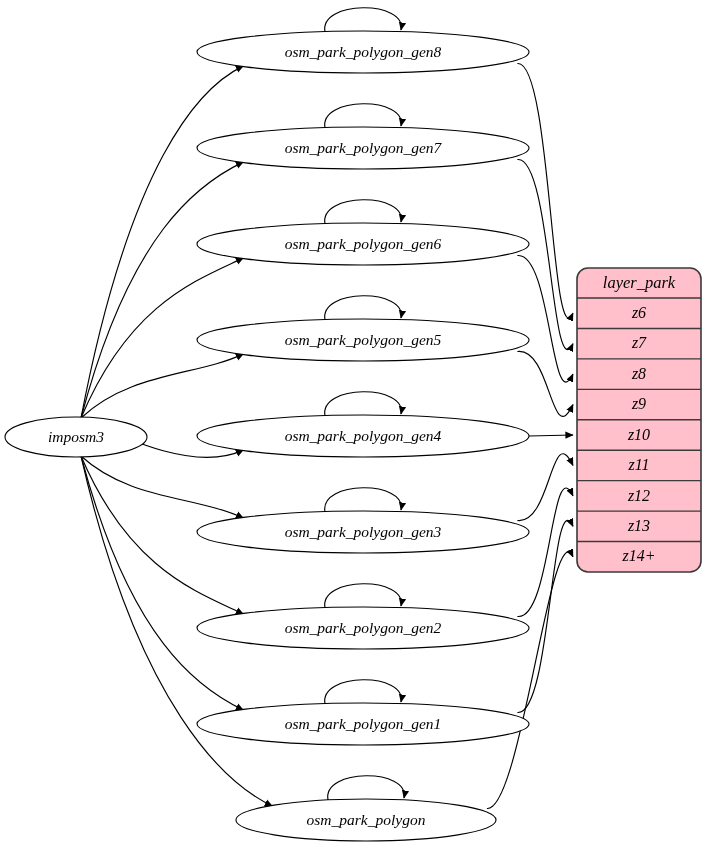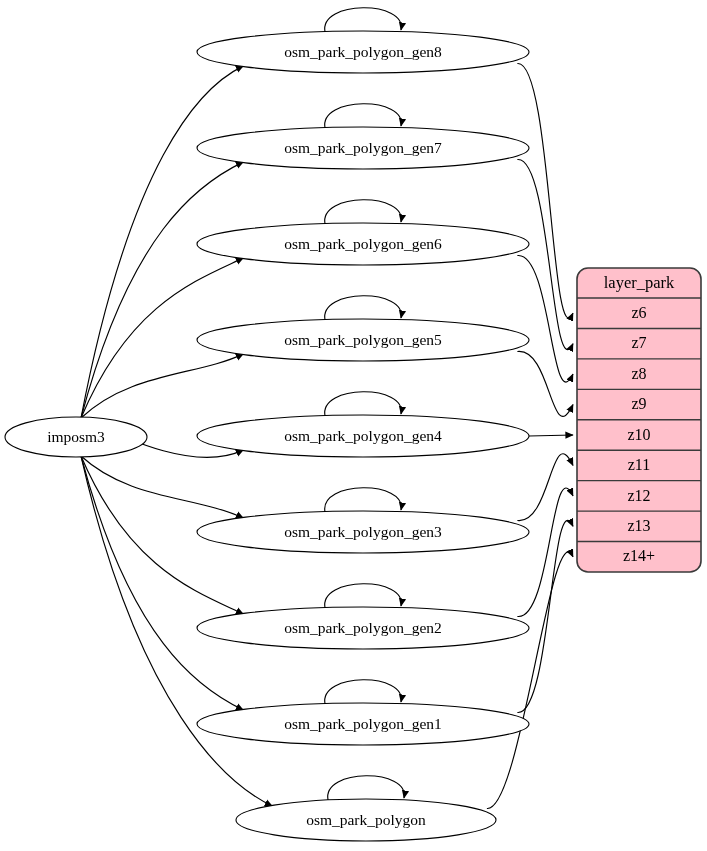--- a/index.html
+++ b/index.html
@@ -10,20 +10,21 @@
   body {
     width: 707px;
     height: 851px;
     font-family: "Liberation Serif", "DejaVu Serif", serif;
     overflow: hidden;
   }
   #graph-root {
     position: relative;
     width: 638px;
     height: 851px;
+    font-style: italic;
   }
   svg#graph-canvas {
     display: block;
     width: 707px;
     height: 851px;
   }
   .node-ellipse {
     fill: #ffffff;
     stroke: #000000;
     stroke-width: 1.1;

